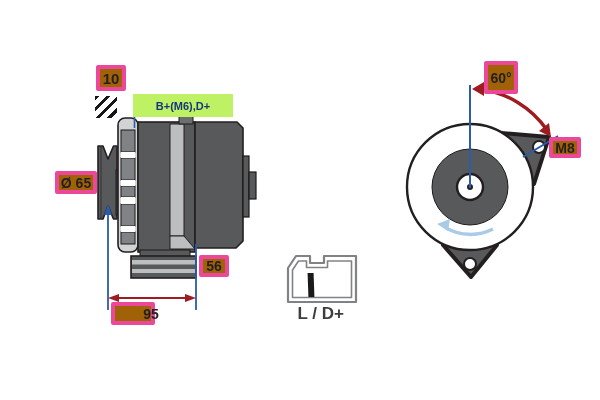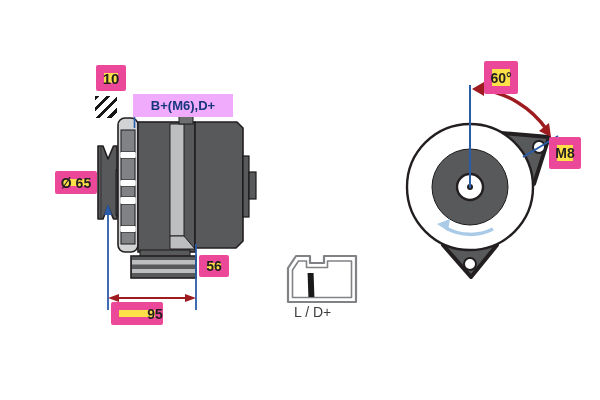--- a/index.html
+++ b/index.html
@@ -1,36 +1,36 @@
 <!DOCTYPE html>
 <html><head>
 <meta charset="utf-8">
 <style>
   html,body{margin:0;padding:0;background:#fff;}
   #stage{position:relative;width:600px;height:400px;background:#ffffff;overflow:hidden;
          font-family:"Liberation Sans",sans-serif;}
   #drawing{position:absolute;left:0;top:0;}
-  .ylabel{position:absolute;background:#fde047;border:8px solid #ec4899;border-radius:2px;
+  .ylabel{position:absolute;background:#a16207;border:4px solid #ec4899;border-radius:2px;
           color:#231F20;font-weight:bold;font-size:14px;line-height:1;
           display:flex;align-items:center;justify-content:center;box-sizing:border-box;
           white-space:nowrap;}
-  .bluelabel{position:absolute;background:#f0abfc;color:#16377E;font-weight:bold;font-size:13px;
+  .bluelabel{position:absolute;background:#bef264;color:#16377E;font-weight:bold;font-size:11px;
           display:flex;align-items:center;justify-content:center;box-sizing:border-box;
           white-space:nowrap;}
-  .caption{position:absolute;color:#3D3D3F;font-weight:normal;font-size:14px;text-align:left;
+  .caption{position:absolute;color:#3D3D3F;font-weight:bold;font-size:17px;text-align:right;
           white-space:nowrap;}
   #lbl-belt-width{left:96px;top:65px;width:30px;height:26px;font-size:15px;}
   #hatch-icon{position:absolute;left:95px;top:96px;width:22px;height:22px;
           background:repeating-linear-gradient(135deg,#171717 0 3px,#ffffff 3px 8px);}
   #lbl-terminal{left:133px;top:94px;width:100px;height:23px;}
   #lbl-pulley-dia{left:55px;top:171px;width:42px;height:23px;}
   #lbl-56{left:199px;top:255px;width:30px;height:22px;}
   #lbl-95{left:111px;top:302px;width:30px;height:23px;padding-left:36px;}
   #lbl-60{left:484px;top:61px;width:34px;height:33px;}
-  #lbl-m8{left:549px;top:137px;width:32px;height:32px;text-align:right;}
+  #lbl-m8{left:549px;top:137px;width:32px;height:21px;text-align:right;}
   #lbl-hole-dia{left:442px;top:278px;width:56px;height:22px;}
   #connector-caption{left:294px;top:304px;width:50px;}
 </style>
 </head>
 <body>
 
 <div id="stage">
 
   <svg id="drawing" width="600" height="400" viewBox="0 0 600 400">
 

